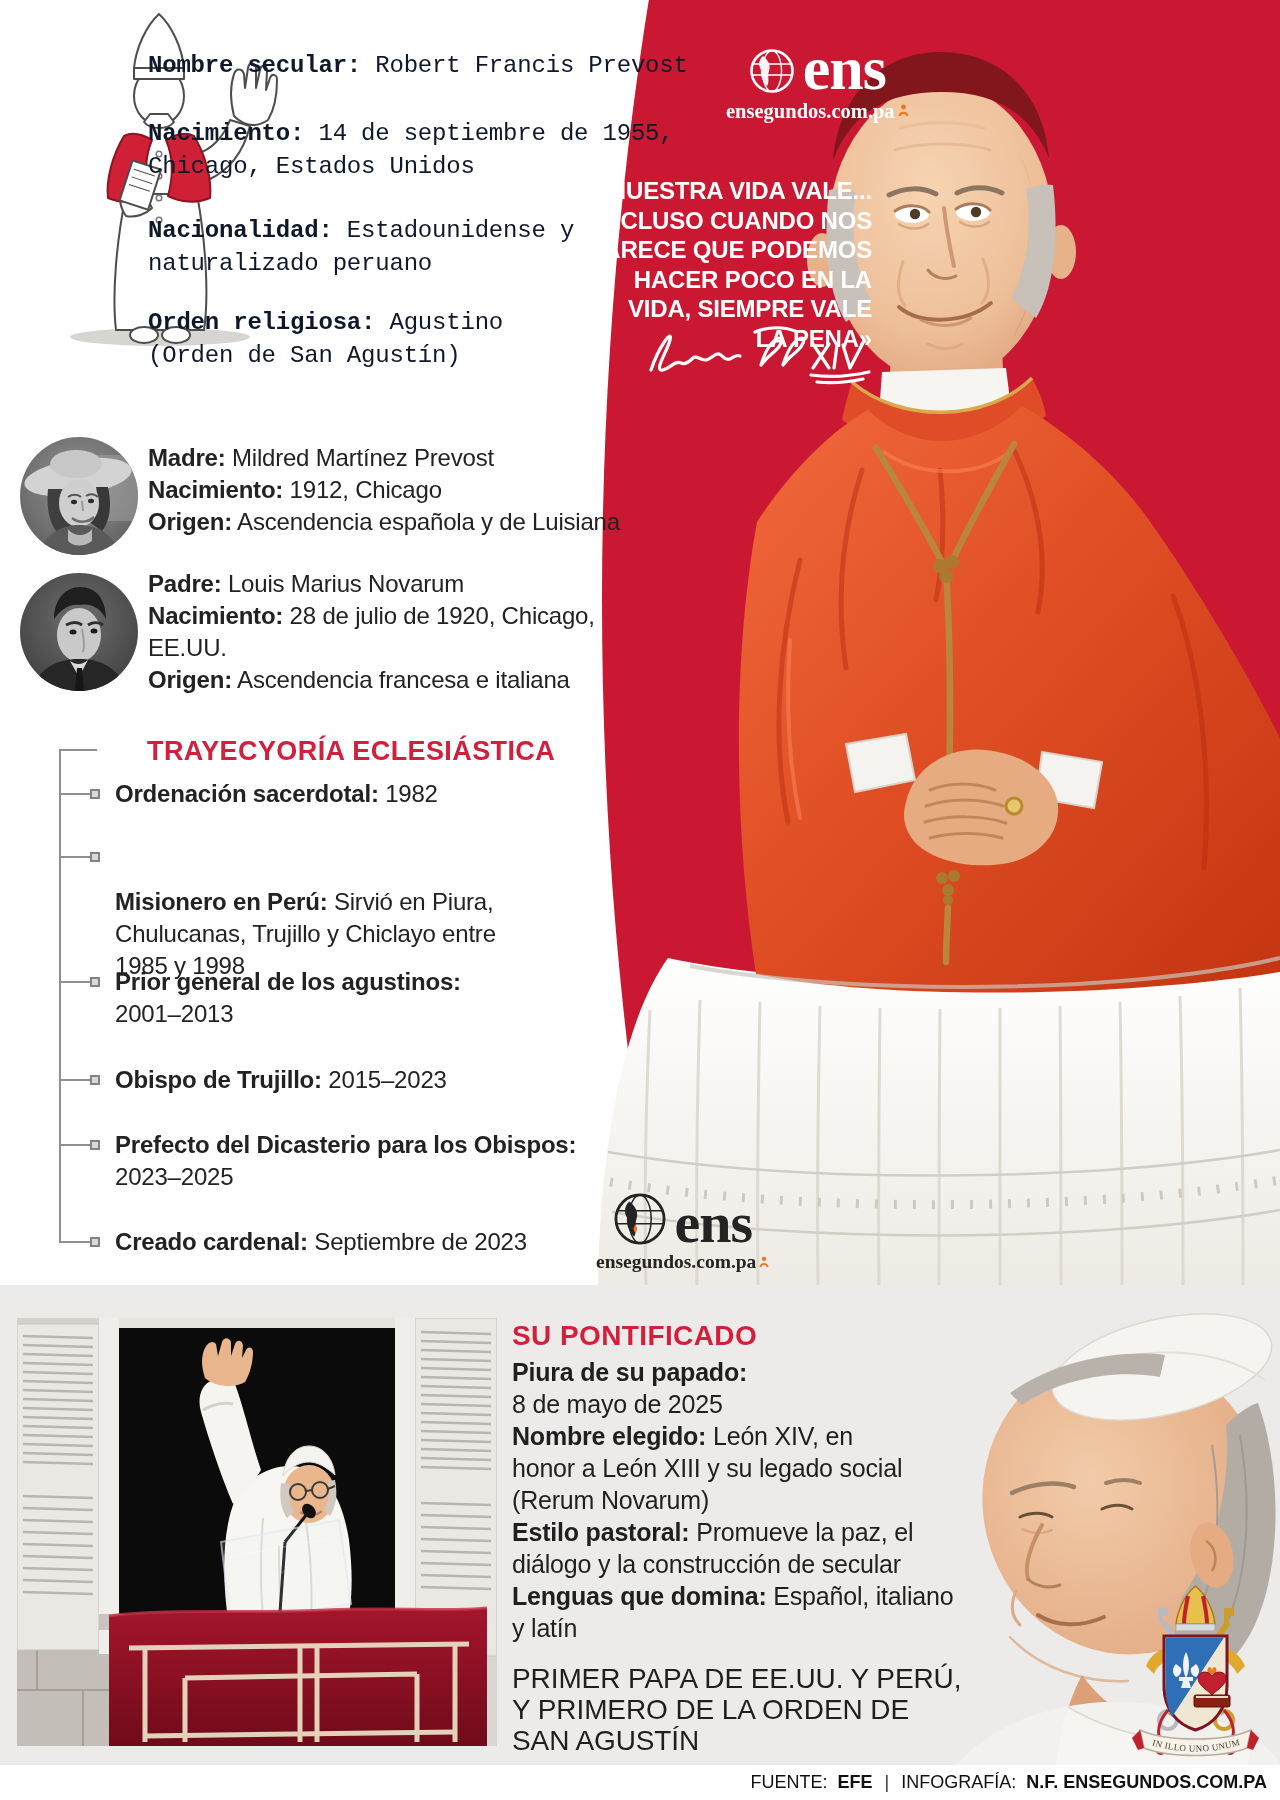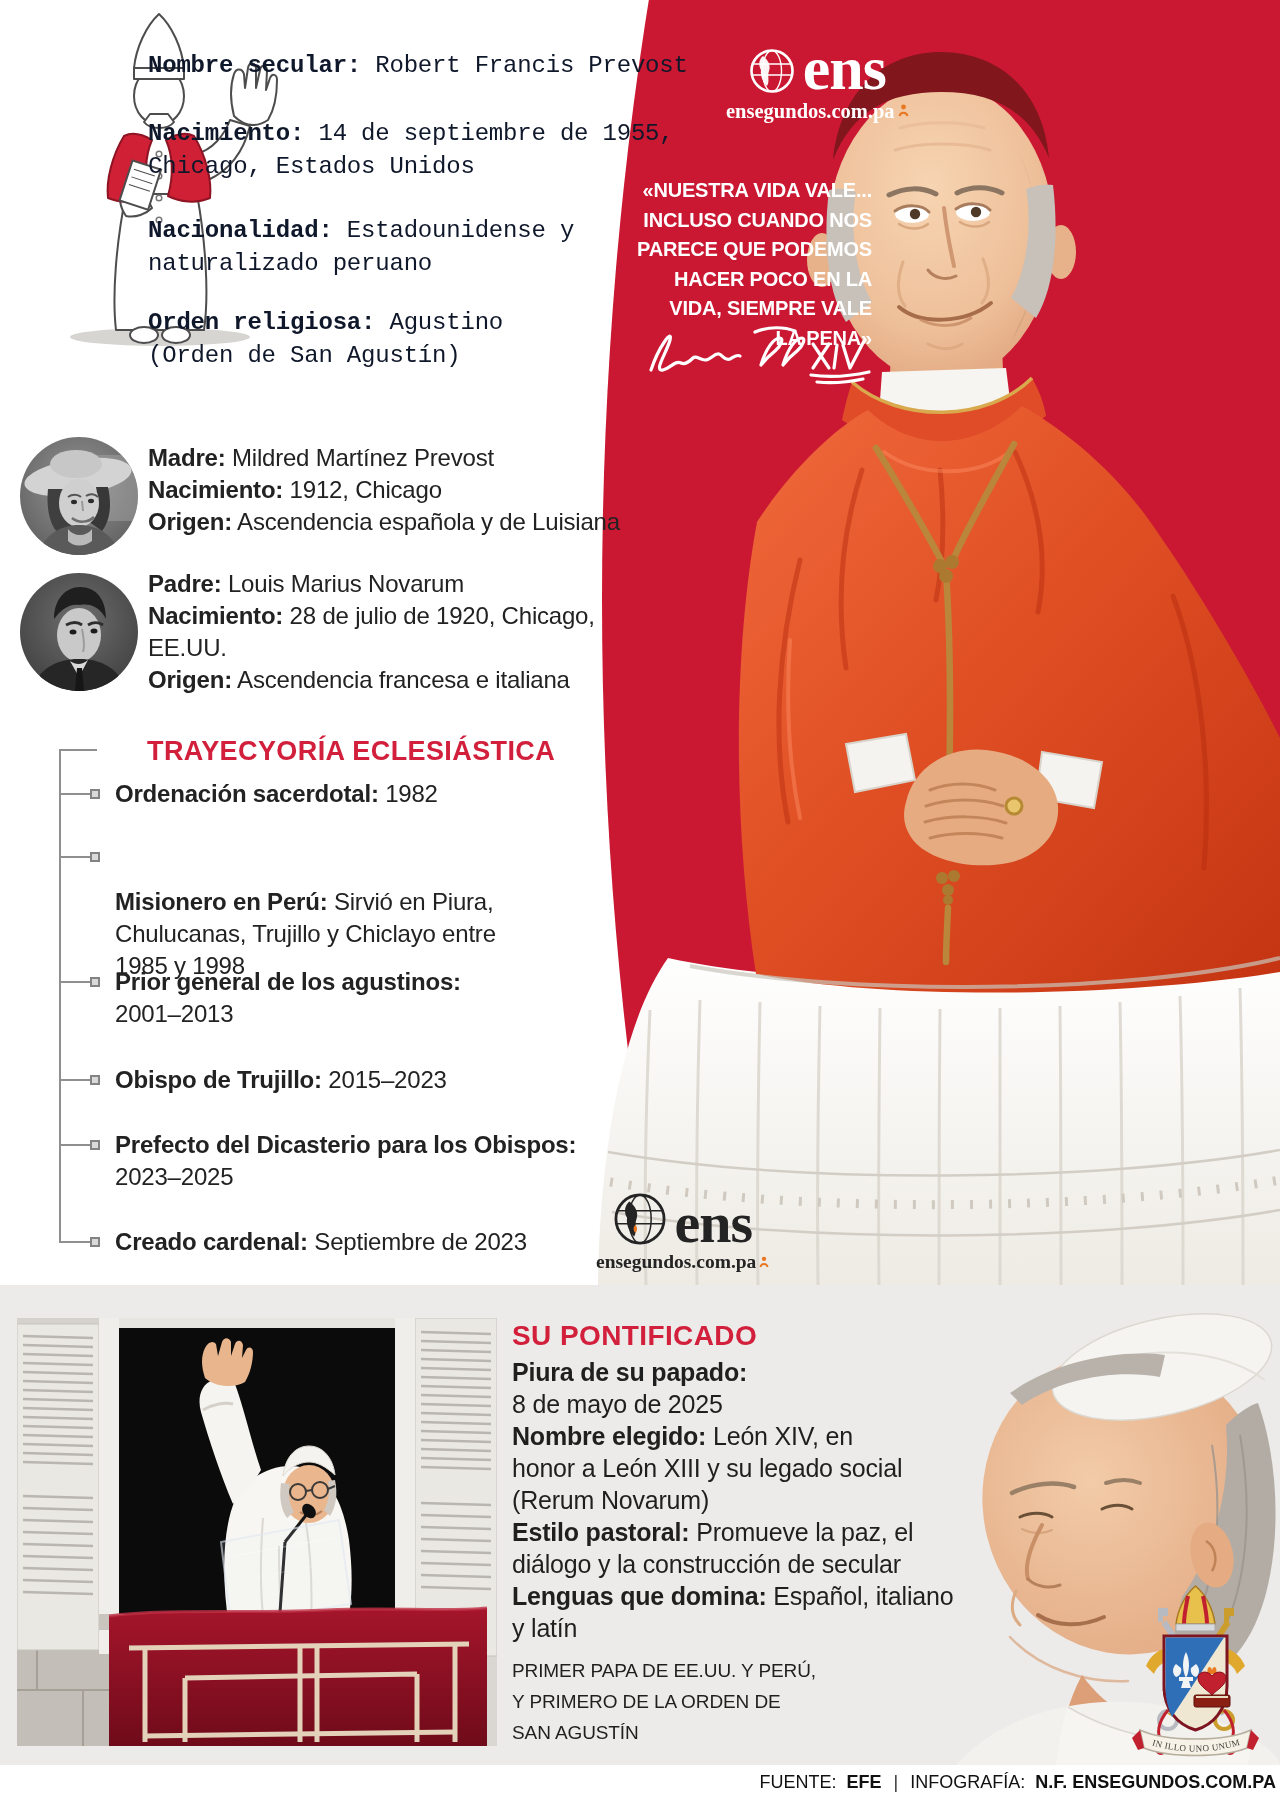--- a/index.html
+++ b/index.html
@@ -12,37 +12,37 @@
   .facts{font-size:24px;line-height:33px;letter-spacing:-0.2px;color:#0f172a;font-family:Liberation Mono, monospace;}
   .facts32{font-size:24px;line-height:32px;letter-spacing:-0.2px;color:#222;}
   
   .tl-title{font-size:27px;font-weight:700;color:#d21f3b;letter-spacing:0.4px;white-space:nowrap;}
   .tl-item{font-size:24px;line-height:32px;letter-spacing:-0.2px;color:#222;}
   .tl-vline{position:absolute;left:59px;top:749px;width:2px;height:494px;background:#8f8f8f;}
   .tl-stub{position:absolute;left:59px;top:749px;width:38px;height:2px;background:#8f8f8f;}
   .tl-branch{position:absolute;left:60px;width:32px;height:2px;background:#8f8f8f;}
   .tl-dot{position:absolute;left:90px;width:10px;height:10px;background:#dadada;border:2px solid #838383;box-sizing:border-box;}
   
-  .quote{width:332px;text-align:right;font-size:20px;line-height:29.5px;font-weight:700;
+  .quote{width:332px;text-align:right;font-size:24px;line-height:29.5px;font-weight:700;
          color:#ffffff;letter-spacing:-0.2px;}
   
   .ens-row{display:flex;align-items:flex-end;gap:8px;justify-content:center;}
   .ens-word{font-family:"Liberation Serif","DejaVu Serif",serif;font-weight:700;letter-spacing:-1px;line-height:0.8;}
   .ens-site{font-family:"Liberation Serif","DejaVu Serif",serif;font-weight:700;}
   .ens-white{color:#ffffff;}
   .ens-dark{color:#242424;}
   
   .gray-band{position:absolute;left:0;top:1285px;width:1280px;height:480px;background:#ecebe9;}
   .pont-title{font-size:28px;font-weight:700;color:#d21f3b;letter-spacing:0.4px;white-space:nowrap;}
   .pont{font-size:25px;line-height:32px;letter-spacing:-0.2px;color:#1f1f1f;}
-  .pont-hi{font-size:19px;line-height:31px;letter-spacing:-0.1px;color:#1f1f1f;}
+  .pont-hi{font-size:28px;line-height:31px;letter-spacing:-0.1px;color:#1f1f1f;margin-top:8px;}
   
   .footer{position:absolute;left:0;top:1765px;width:1280px;height:35px;background:#ffffff;
           font-size:18px;line-height:35px;text-align:right;color:#111;}
-  .footer .inner{padding-right:4px;margin-left:46px;}
+  .footer .inner{padding-right:13px;margin-left:46px;}
   .footer .sep{margin:0 7px;color:#333;}
   .photo-frame{position:absolute;overflow:hidden;}
 </style>
 </head>
 <body>
 
 <div class="canvas">
 
   <svg class="abs" style="left:0;top:0" width="1280" height="1285" viewBox="0 0 1280 1285">
     <defs>

